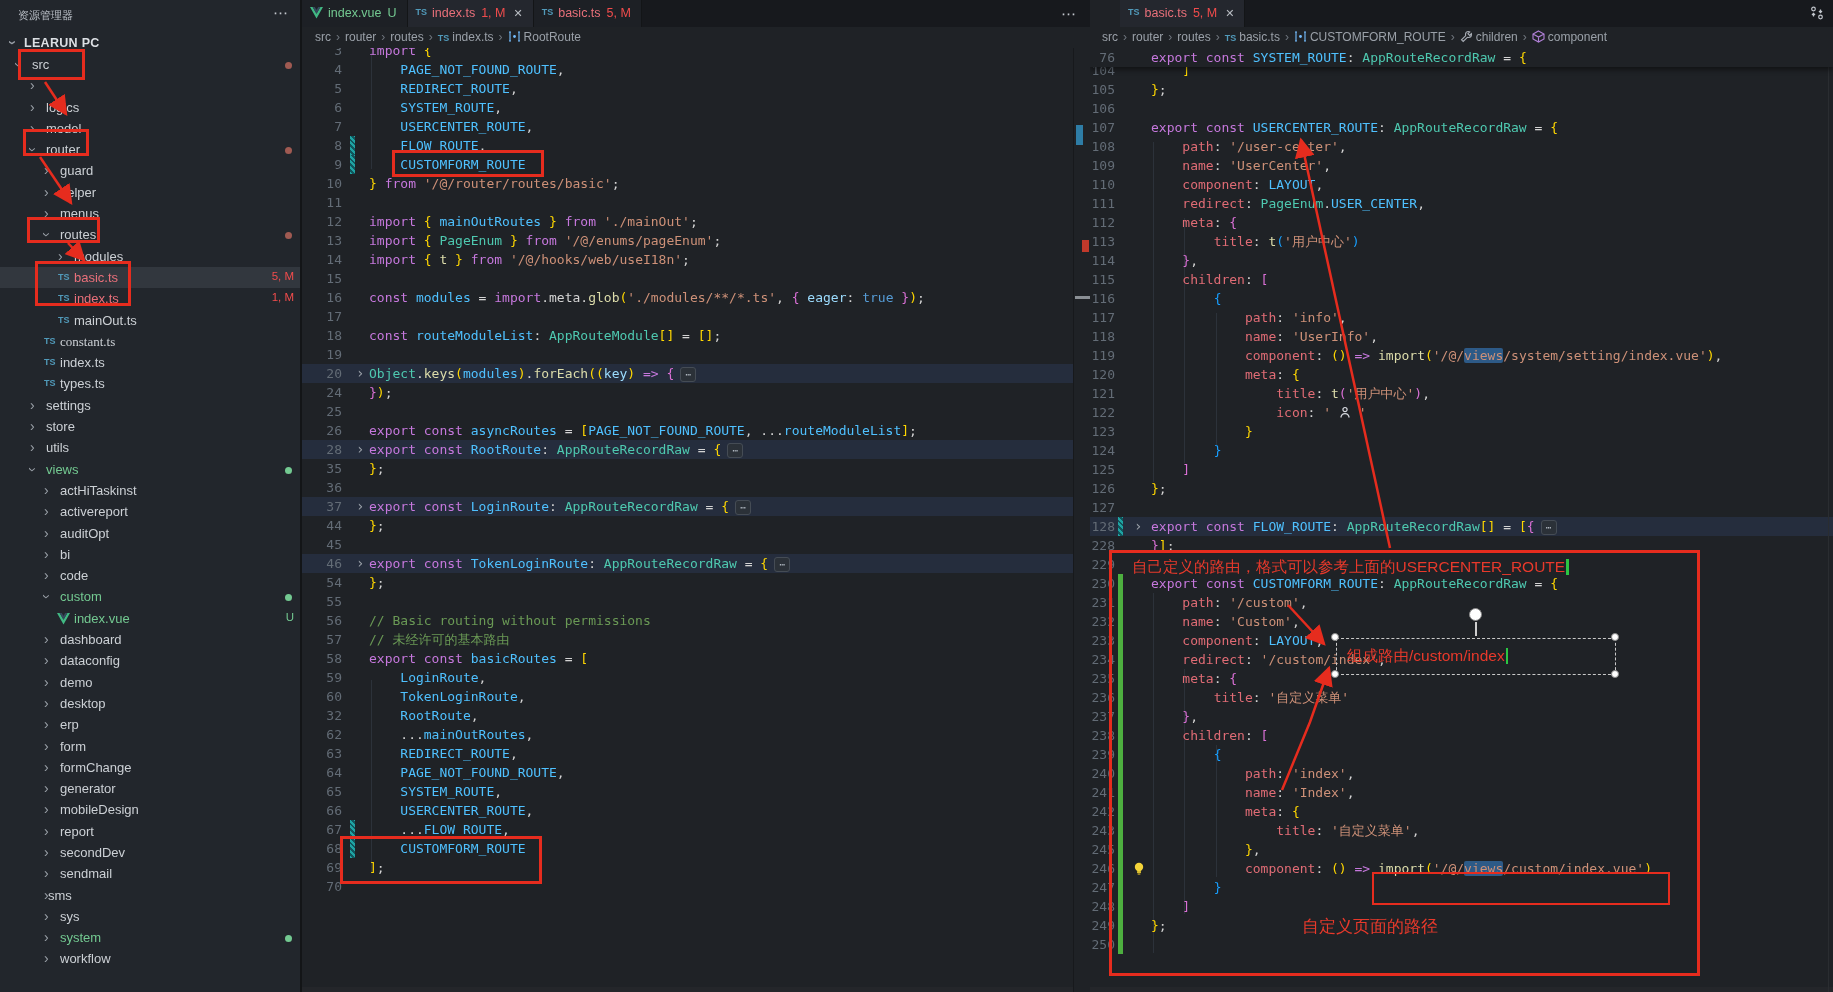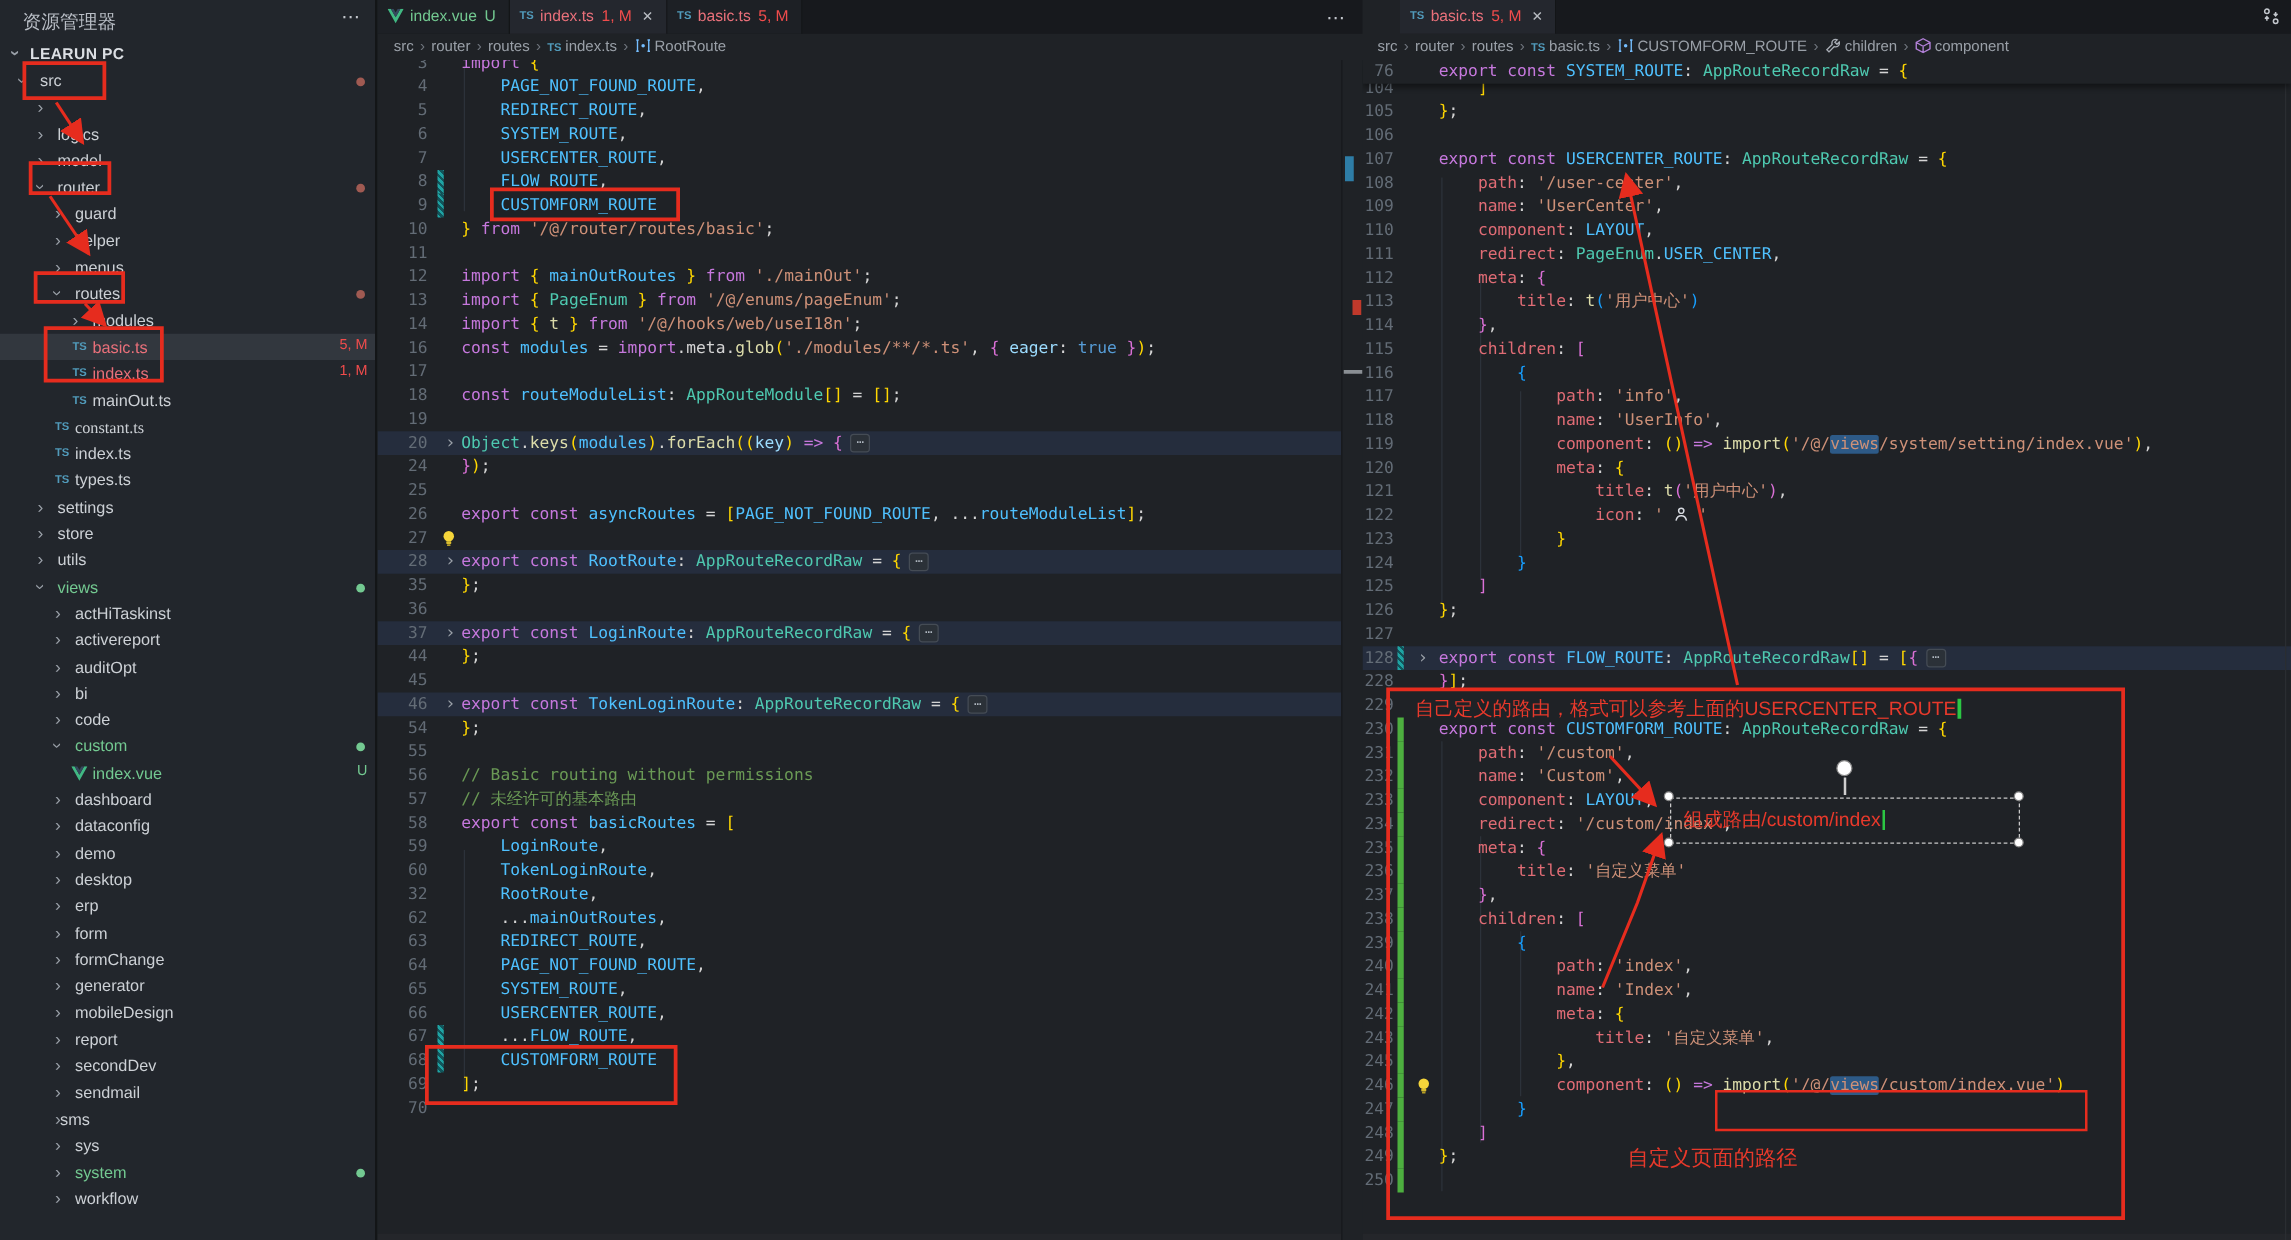--- a/index.html
+++ b/index.html
@@ -4,21 +4,21 @@
 <style>
   * { margin:0; padding:0; box-sizing:border-box; }
   html,body { width:1833px; height:992px; overflow:hidden; background:#1f2226;
     font-family:"Liberation Sans", sans-serif; }
   #screen { position:relative; width:1833px; height:992px; background:#1f2226; }
 
   
   #sidebar { position:absolute; left:0; top:0; width:302px; height:992px;
     background:#22262c; border-right:2px solid #131517; }
   #expl-header { position:absolute; left:0; top:0; width:100%; height:30px; }
-  #expl-title { position:absolute; left:18px; top:8px; font-size:15px; color:#b9bec6; }
+  #expl-title { position:absolute; left:18px; top:8px; font-size:11px; color:#b9bec6; }
   #expl-more { position:absolute; right:12px; top:4px; color:#c3c7cd; font-size:15px; cursor:pointer; }
   #workspace-row { position:absolute; left:0; top:32px; width:100%; height:22px;
     color:#dcdfe4; font-weight:bold; font-size:12.5px; }
   #workspace-row .chev { left:8px; }
   #workspace-row span.wlabel { position:absolute; left:24px; top:4px; letter-spacing:.3px; }
   #tree { position:absolute; left:0; top:54px; width:100%; }
   .trow { position:relative; width:100%; height:21.3px; color:#ccd0d5; font-size:13px; cursor:pointer; }
   .trow.sel { background:#32373e; }
   .trow .lbl { position:absolute; top:3px; white-space:nowrap; }
   .trow.green .lbl, .trow.green .badge { color:#73c991; }
@@ -364,33 +364,29 @@
         <div class="crow"><span class="ln">5</span><span class="code"><span class="d">    </span><span class="v">REDIRECT_ROUTE</span><span class="d">,</span></span></div>
         <div class="crow"><span class="ln">6</span><span class="code"><span class="d">    </span><span class="v">SYSTEM_ROUTE</span><span class="d">,</span></span></div>
         <div class="crow"><span class="ln">7</span><span class="code"><span class="d">    </span><span class="v">USERCENTER_ROUTE</span><span class="d">,</span></span></div>
         <div class="crow"><span class="ln">8</span><span class="gmark teal"></span><span class="code"><span class="d">    </span><span class="v">FLOW_ROUTE</span><span class="d">,</span></span></div>
         <div class="crow"><span class="ln">9</span><span class="gmark teal"></span><span class="code"><span class="d">    </span><span class="v">CUSTOMFORM_ROUTE</span></span></div>
         <div class="crow"><span class="ln">10</span><span class="code"><span class="g">}</span><span class="k"> from </span><span class="s">'/@/router/routes/basic'</span><span class="d">;</span></span></div>
         <div class="crow"><span class="ln">11</span><span class="code"></span></div>
         <div class="crow"><span class="ln">12</span><span class="code"><span class="k">import </span><span class="g">{ </span><span class="v">mainOutRoutes</span><span class="g"> }</span><span class="k"> from </span><span class="s">'./mainOut'</span><span class="d">;</span></span></div>
         <div class="crow"><span class="ln">13</span><span class="code"><span class="k">import </span><span class="g">{ </span><span class="ty">PageEnum</span><span class="g"> }</span><span class="k"> from </span><span class="s">'/@/enums/pageEnum'</span><span class="d">;</span></span></div>
         <div class="crow"><span class="ln">14</span><span class="code"><span class="k">import </span><span class="g">{ </span><span class="fn">t</span><span class="g"> }</span><span class="k"> from </span><span class="s">'/@/hooks/web/useI18n'</span><span class="d">;</span></span></div>
+        <div class="crow"><span class="ln">15</span><span class="code"></span></div>
         <div class="crow"><span class="ln">16</span><span class="code"><span class="k">const </span><span class="v">modules</span><span class="d"> = </span><span class="k">import</span><span class="d">.meta.</span><span class="fn">glob</span><span class="g">(</span><span class="s">'./modules/**/*.ts'</span><span class="d">, </span><span class="pk">{ </span><span class="pb">eager</span><span class="d">: </span><span class="tr">true</span><span class="pk"> }</span><span class="g">)</span><span class="d">;</span></span></div>
         <div class="crow"><span class="ln">17</span><span class="code"></span></div>
         <div class="crow"><span class="ln">18</span><span class="code"><span class="k">const </span><span class="v">routeModuleList</span><span class="d">: </span><span class="ty">AppRouteModule</span><span class="g">[]</span><span class="d"> = </span><span class="g">[]</span><span class="d">;</span></span></div>
         <div class="crow"><span class="ln">19</span><span class="code"></span></div>
         <div class="crow hl"><span class="ln">20</span><span class="fchev">›</span><span class="code"><span class="ty">Object</span><span class="d">.</span><span class="fn">keys</span><span class="g">(</span><span class="v">modules</span><span class="g">)</span><span class="d">.</span><span class="fn">forEach</span><span class="g">((</span><span class="pb">key</span><span class="g">)</span><span class="k"> =&gt; </span><span class="pk">{</span><span class="foldchip">⋯</span></span></div>
         <div class="crow"><span class="ln">24</span><span class="code"><span class="pk">}</span><span class="g">)</span><span class="d">;</span></span></div>
         <div class="crow"><span class="ln">25</span><span class="code"></span></div>
         <div class="crow"><span class="ln">26</span><span class="code"><span class="k">export const </span><span class="v">asyncRoutes</span><span class="d"> = </span><span class="g">[</span><span class="v">PAGE_NOT_FOUND_ROUTE</span><span class="d">, ...</span><span class="v">routeModuleList</span><span class="g">]</span><span class="d">;</span></span></div>
-        <div class="crow"><span class="ln">27</span><span class="bulbw"><svg width="14" height="15" viewBox="0 0 14 15">
-              <circle cx="7" cy="6" r="4.2" fill="#f5d53a"></circle>
-              <rect x="5" y="10" width="4" height="2.2" rx="0.6" fill="#d9bd2f"></rect>
-              <rect x="5.6" y="12.4" width="2.8" height="1.4" rx="0.5" fill="#b89f25"></rect>
-            </svg></span><span class="code"></span></div>
         <div class="crow hl"><span class="ln">28</span><span class="fchev">›</span><span class="code"><span class="k">export const </span><span class="v">RootRoute</span><span class="d">: </span><span class="ty">AppRouteRecordRaw</span><span class="d"> = </span><span class="g">{</span><span class="foldchip">⋯</span></span></div>
         <div class="crow"><span class="ln">35</span><span class="code"><span class="g">}</span><span class="d">;</span></span></div>
         <div class="crow"><span class="ln">36</span><span class="code"></span></div>
         <div class="crow hl"><span class="ln">37</span><span class="fchev">›</span><span class="code"><span class="k">export const </span><span class="v">LoginRoute</span><span class="d">: </span><span class="ty">AppRouteRecordRaw</span><span class="d"> = </span><span class="g">{</span><span class="foldchip">⋯</span></span></div>
         <div class="crow"><span class="ln">44</span><span class="code"><span class="g">}</span><span class="d">;</span></span></div>
         <div class="crow"><span class="ln">45</span><span class="code"></span></div>
         <div class="crow hl"><span class="ln">46</span><span class="fchev">›</span><span class="code"><span class="k">export const </span><span class="v">TokenLoginRoute</span><span class="d">: </span><span class="ty">AppRouteRecordRaw</span><span class="d"> = </span><span class="g">{</span><span class="foldchip">⋯</span></span></div>
         <div class="crow"><span class="ln">54</span><span class="code"><span class="g">}</span><span class="d">;</span></span></div>
         <div class="crow"><span class="ln">55</span><span class="code"></span></div>
         <div class="crow"><span class="ln">56</span><span class="code"><span class="cm">// Basic routing without permissions</span></span></div>

